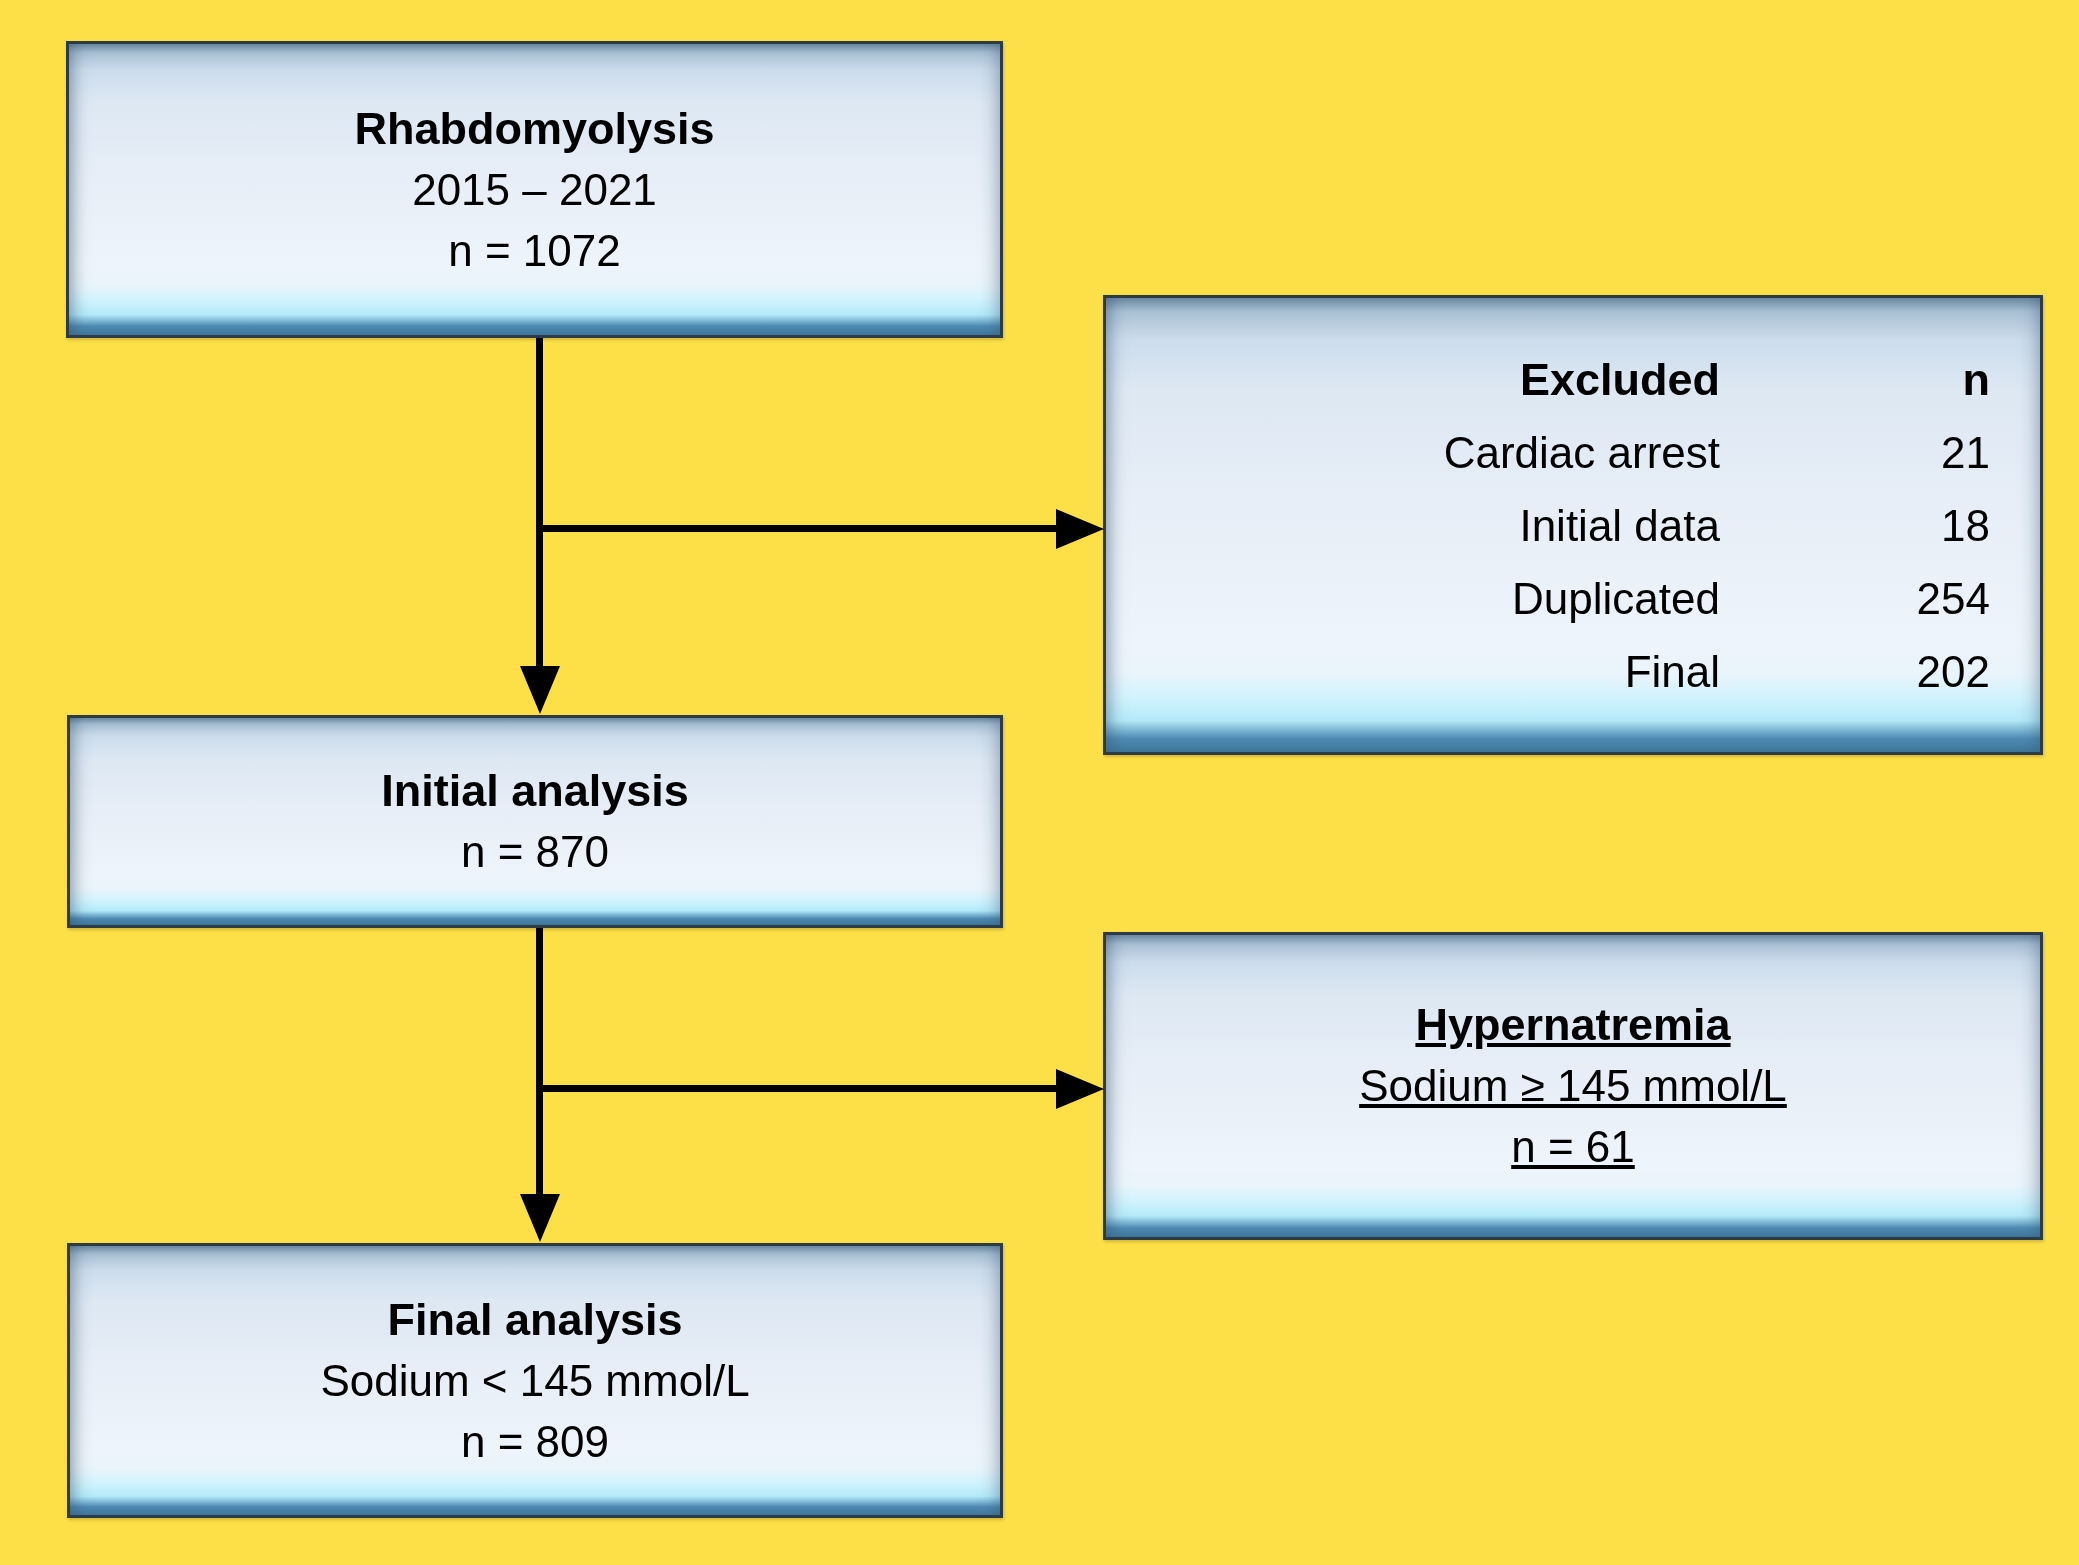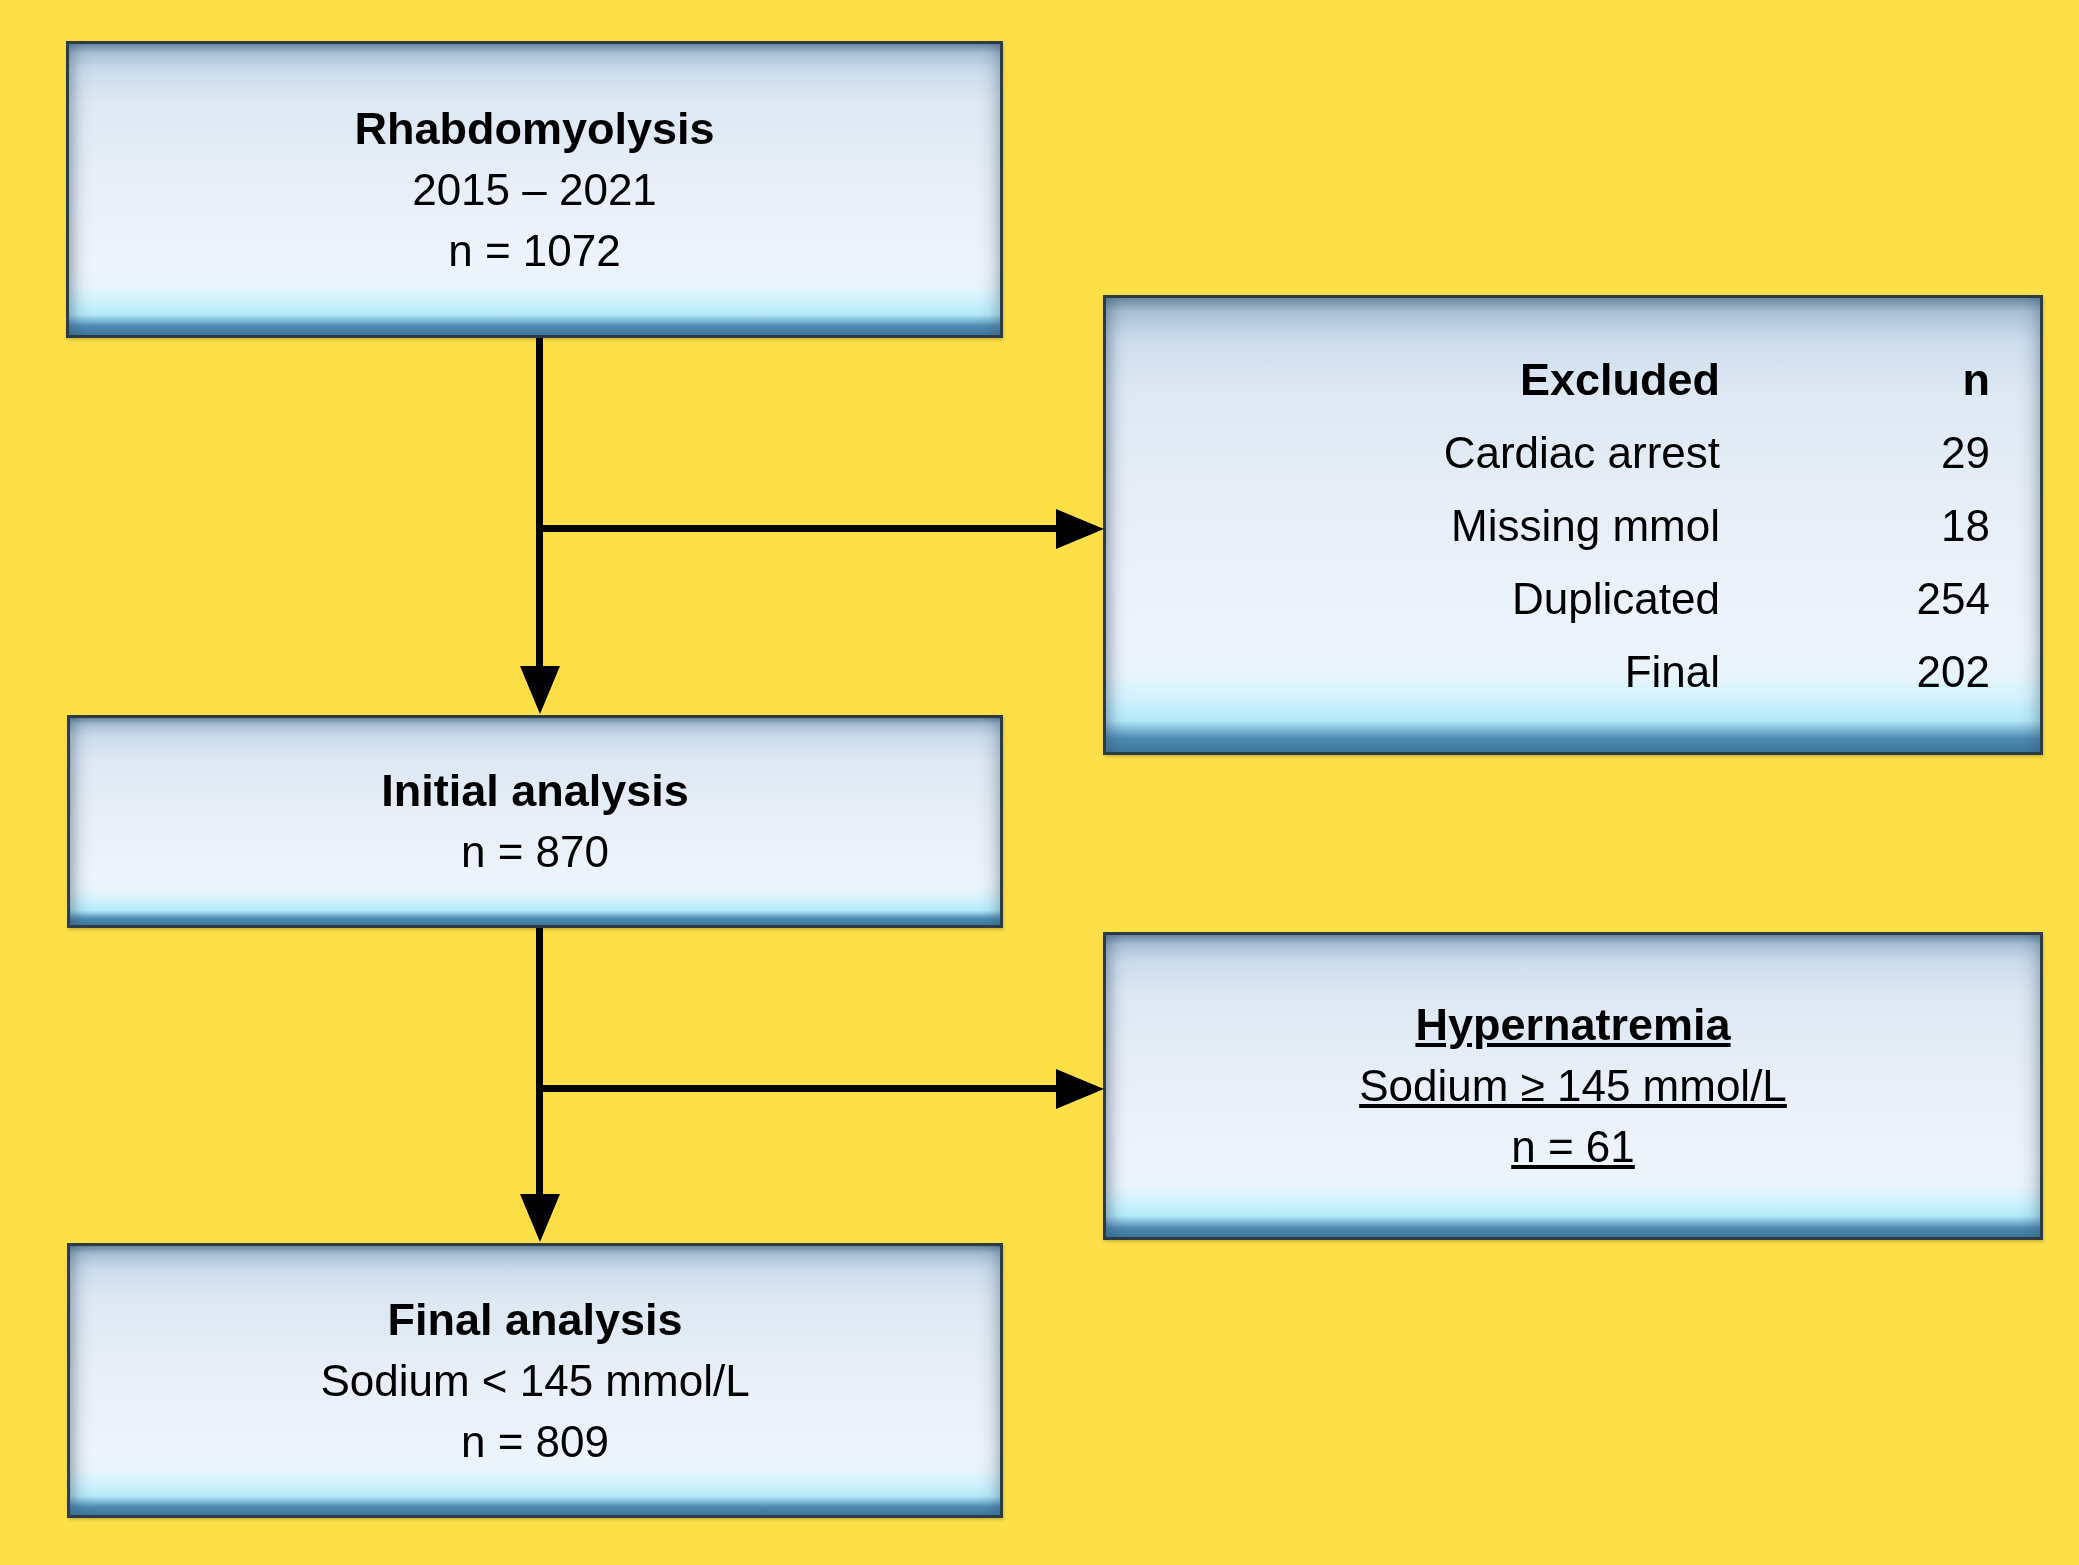--- a/index.html
+++ b/index.html
@@ -96,23 +96,23 @@
     <div>2015 – 2021</div>
     <div>n = 1072</div>
   </div>
 
   <div class="node node-excluded">
     <div class="ex-table">
       <div class="ex-cell ex-head">Excluded</div>
       <div class="ex-cell ex-head">n</div>
 
       <div class="ex-cell">Cardiac arrest</div>
-      <div class="ex-cell">29</div>
+      <div class="ex-cell">21</div>
 
-      <div class="ex-cell">Missing mmol</div>
+      <div class="ex-cell">Initial data</div>
       <div class="ex-cell">18</div>
 
       <div class="ex-cell">Duplicated</div>
       <div class="ex-cell">254</div>
 
       <div class="ex-cell">Final</div>
       <div class="ex-cell">202</div>
     </div>
   </div>
 

